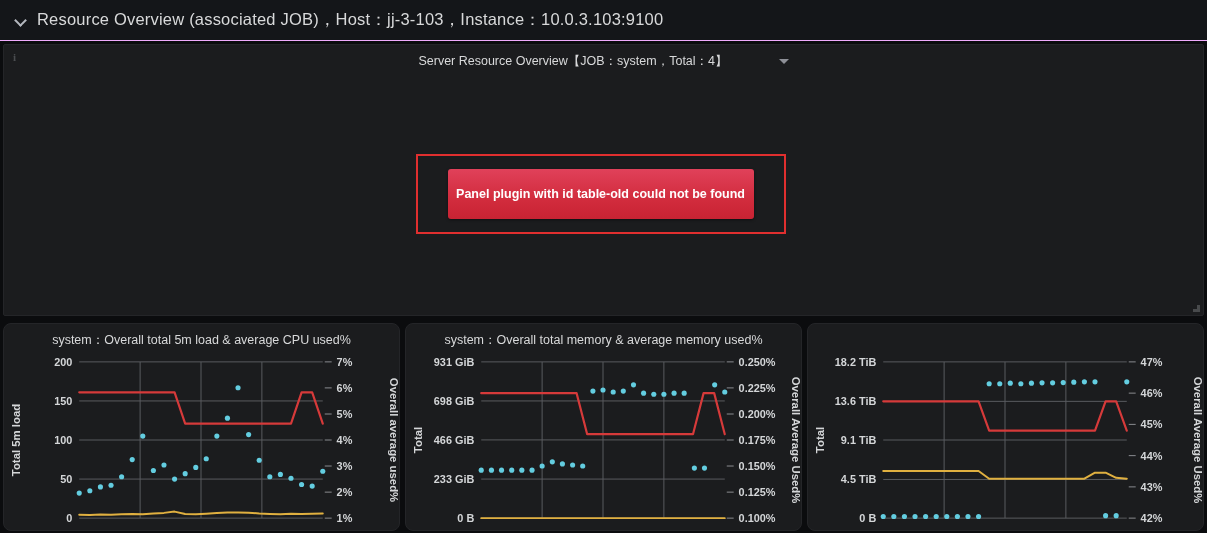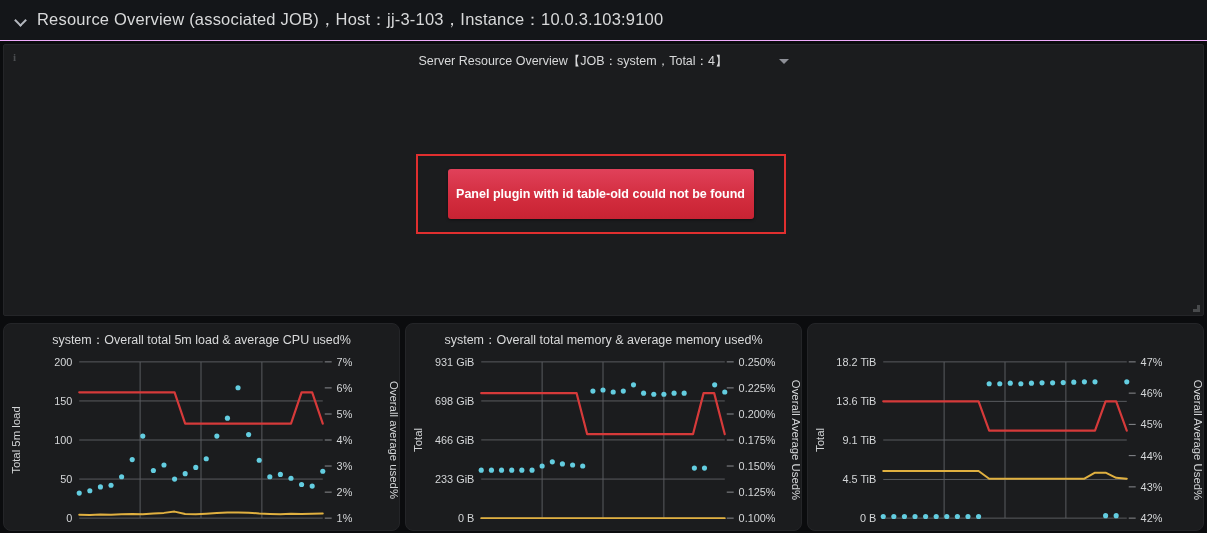--- a/index.html
+++ b/index.html
@@ -137,21 +137,21 @@
   }
   .chart-title {
     text-align: center;
     color: #d8d9da;
     font-size: 12.5px;
     padding-top: 8px;
     white-space: nowrap;
   }
   .chart-area {
     position: absolute;
-    left: 0; right: 0; top: 28px; bottom: 0;
+    left: 0; right: 0; top: 28px; bottom: 0; font-weight: bold;
   }
   .chart-svg { display: block; width: 100%; height: 100%; }
   .axis-text { fill: #d4d6d8; font-size: 11px; font-family: "Liberation Sans", sans-serif; }
   .axis-text-r { fill: #d4d6d8; font-size: 11px; font-family: "Liberation Sans", sans-serif; }
   .axis-name { fill: #d4d6d8; font-size: 11.5px; font-family: "Liberation Sans", sans-serif; }
   .gridline { stroke: #5a5c60; stroke-width: 1; }
   .ticklet { stroke: #8b8d91; stroke-width: 1; }
 </style>
 </head>
 <body>

